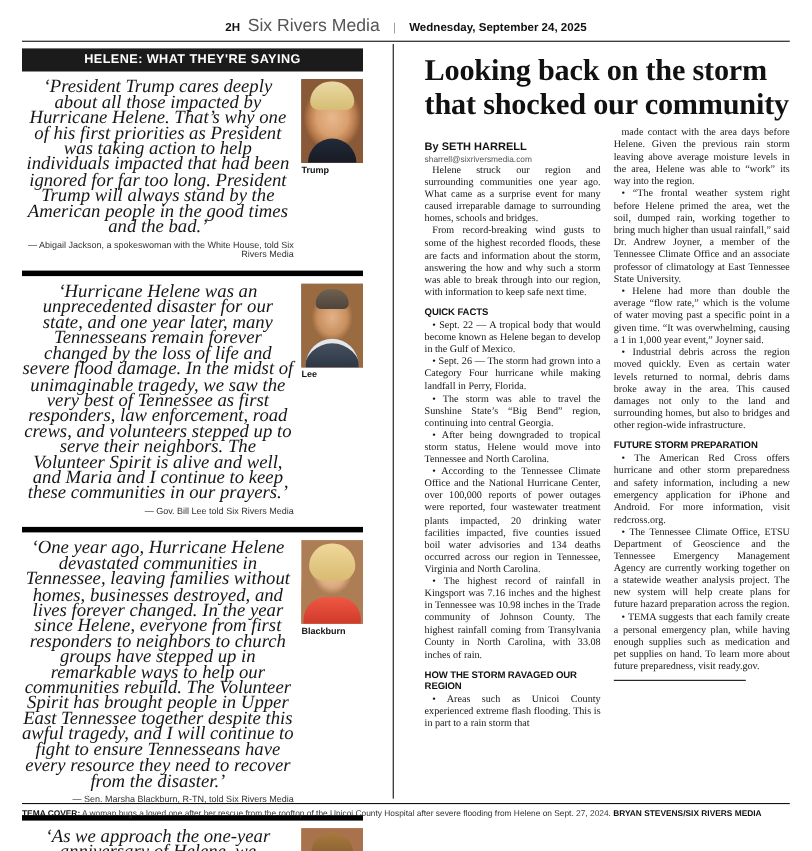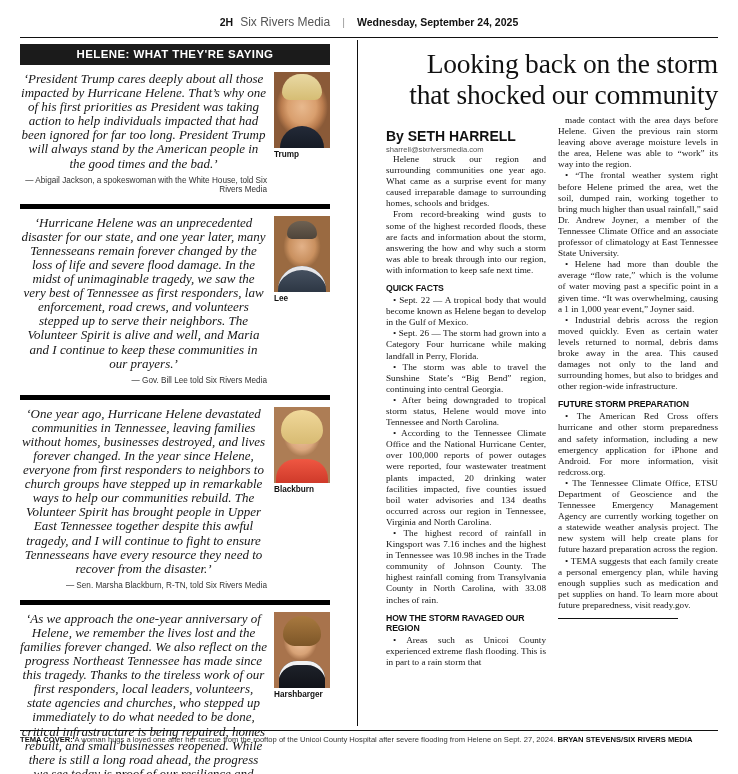--- a/index.html
+++ b/index.html
@@ -2,40 +2,40 @@
 <html><head>
 <meta charset="utf-8">
 <style>
   html,body{margin:0;padding:0;background:#ffffff;}
   body{width:738px;height:774px;font-family:"Liberation Serif",serif;color:#111;position:relative;overflow:hidden;}
   .page{width:738px;height:774px;position:relative;box-sizing:border-box;padding:0 20px;}
 
   
   .masthead{display:flex;justify-content:center;align-items:baseline;gap:7px;height:34px;padding-top:15px;box-sizing:border-box;}
   .mh-page{font-family:"Liberation Sans",sans-serif;font-weight:bold;font-size:10.5px;color:#111;letter-spacing:0;text-align:right;}
-  .mh-brand{font-family:"Liberation Sans",sans-serif;font-size:12px;color:#555;}
+  .mh-brand{font-family:"Liberation Sans",sans-serif;font-size:16px;color:#555;}
   .mh-sep{font-family:"Liberation Sans",sans-serif;font-size:10.5px;color:#999;padding:0 5px;}
   .mh-date{font-family:"Liberation Sans",sans-serif;font-weight:bold;font-size:10.5px;color:#111;}
   .rule-top{border-top:1.4px solid #111;margin:3px 0 0 0;}
 
   
   .body-wrap{display:flex;height:688px;gap:15px;}
   .left-col{width:342px;box-sizing:border-box;padding-right:12px;}
   .vrule{width:0;border-left:1px solid #111;margin:2px 0 0 0;}
   .right-col{flex:1;box-sizing:border-box;padding-left:13px;}
 
   
   .banner{background:#1b1b1b;color:#fff;text-align:center;font-family:"Liberation Sans",sans-serif;
           font-weight:bold;font-size:11.5px;letter-spacing:.4px;padding:4px 0 5px 0;margin-top:6px;}
 
   
   .quote-block{display:flex;padding-top:7px;}
   .quote-block + .quote-block{border-top:5px solid #000000;margin-top:6px;}
   .q-text{flex:1;padding-right:7px;}
-  .q-body{font-family:"Liberation Serif",serif;font-style:italic;font-size:13px;line-height:14.1px;
+  .q-body{font-family:"Liberation Serif",serif;font-style:italic;font-size:17px;line-height:14.1px;
           text-align:center;color:#161616;margin:0;}
   .q-attr{font-family:"Liberation Sans",sans-serif;font-size:8.2px;color:#333;text-align:right;
           margin-top:5px;margin-bottom:4px;}
   .q-photo{width:56px;flex:0 0 56px;text-align:left;}
   .ph{width:56px;height:76px;display:block;background:#8a8f96;position:relative;overflow:hidden;}
   .ph-name{font-family:"Liberation Sans",sans-serif;font-weight:bold;font-size:8.2px;color:#111;
            margin-top:2px;display:block;}
 
   
   .ph.trump{background:
@@ -65,24 +65,24 @@
       linear-gradient(#b4631f 0%,#8f4a16 40%,#6c3a14 70%,#3a2110 100%);}
   .ph.harshbarger::before{content:"";position:absolute;left:9px;top:4px;width:38px;height:30px;border-radius:19px 19px 12px 12px;
       background:linear-gradient(#a8793f,#7d5628);}
   .ph.harshbarger::after{content:"";position:absolute;left:5px;bottom:0;width:46px;height:27px;
       background:linear-gradient(#20242c,#111319);border-radius:18px 18px 0 0;
       box-shadow:inset 0 5px 0 -1px #f2f2f2;}
   .mic{position:absolute;right:14px;bottom:6px;width:7px;height:19px;border-radius:4px;
        background:linear-gradient(#3a3a3a,#111);}
 
   
-  .headline{font-family:"Liberation Serif",serif;font-weight:normal;font-size:27.5px;line-height:31px;
-            text-align:right;margin:10px 0 0 0;letter-spacing:-.2px;}
+  .headline{font-family:"Liberation Serif",serif;font-weight:bold;font-size:27.5px;line-height:31px;
+            text-align:left;margin:10px 0 0 0;letter-spacing:-.2px;}
   .byline-wrap{margin-top:13px;}
-  .byline{font-family:"Liberation Sans",sans-serif;font-weight:bold;font-size:14px;color:#111;}
+  .byline{font-family:"Liberation Sans",sans-serif;font-weight:bold;font-size:10px;color:#111;}
   .byemail{font-family:"Liberation Sans",sans-serif;font-size:7.6px;color:#555;margin-top:1px;}
   .cols{display:flex;gap:12px;margin-top:5px;}
   .col{width:160px;}
   .col p{font-family:"Liberation Serif",serif;font-size:9.2px;line-height:11.1px;margin:0;
          text-align:justify;text-indent:7px;color:#141414;}
   .subhead{font-family:"Liberation Sans",sans-serif;font-weight:bold;font-size:8.7px;color:#111;
            margin:7px 0 2px 0;letter-spacing:-.1px;}
   .rule-thin{border-top:1px solid #111;margin:7px 0 0 0;width:120px;}
 
   

